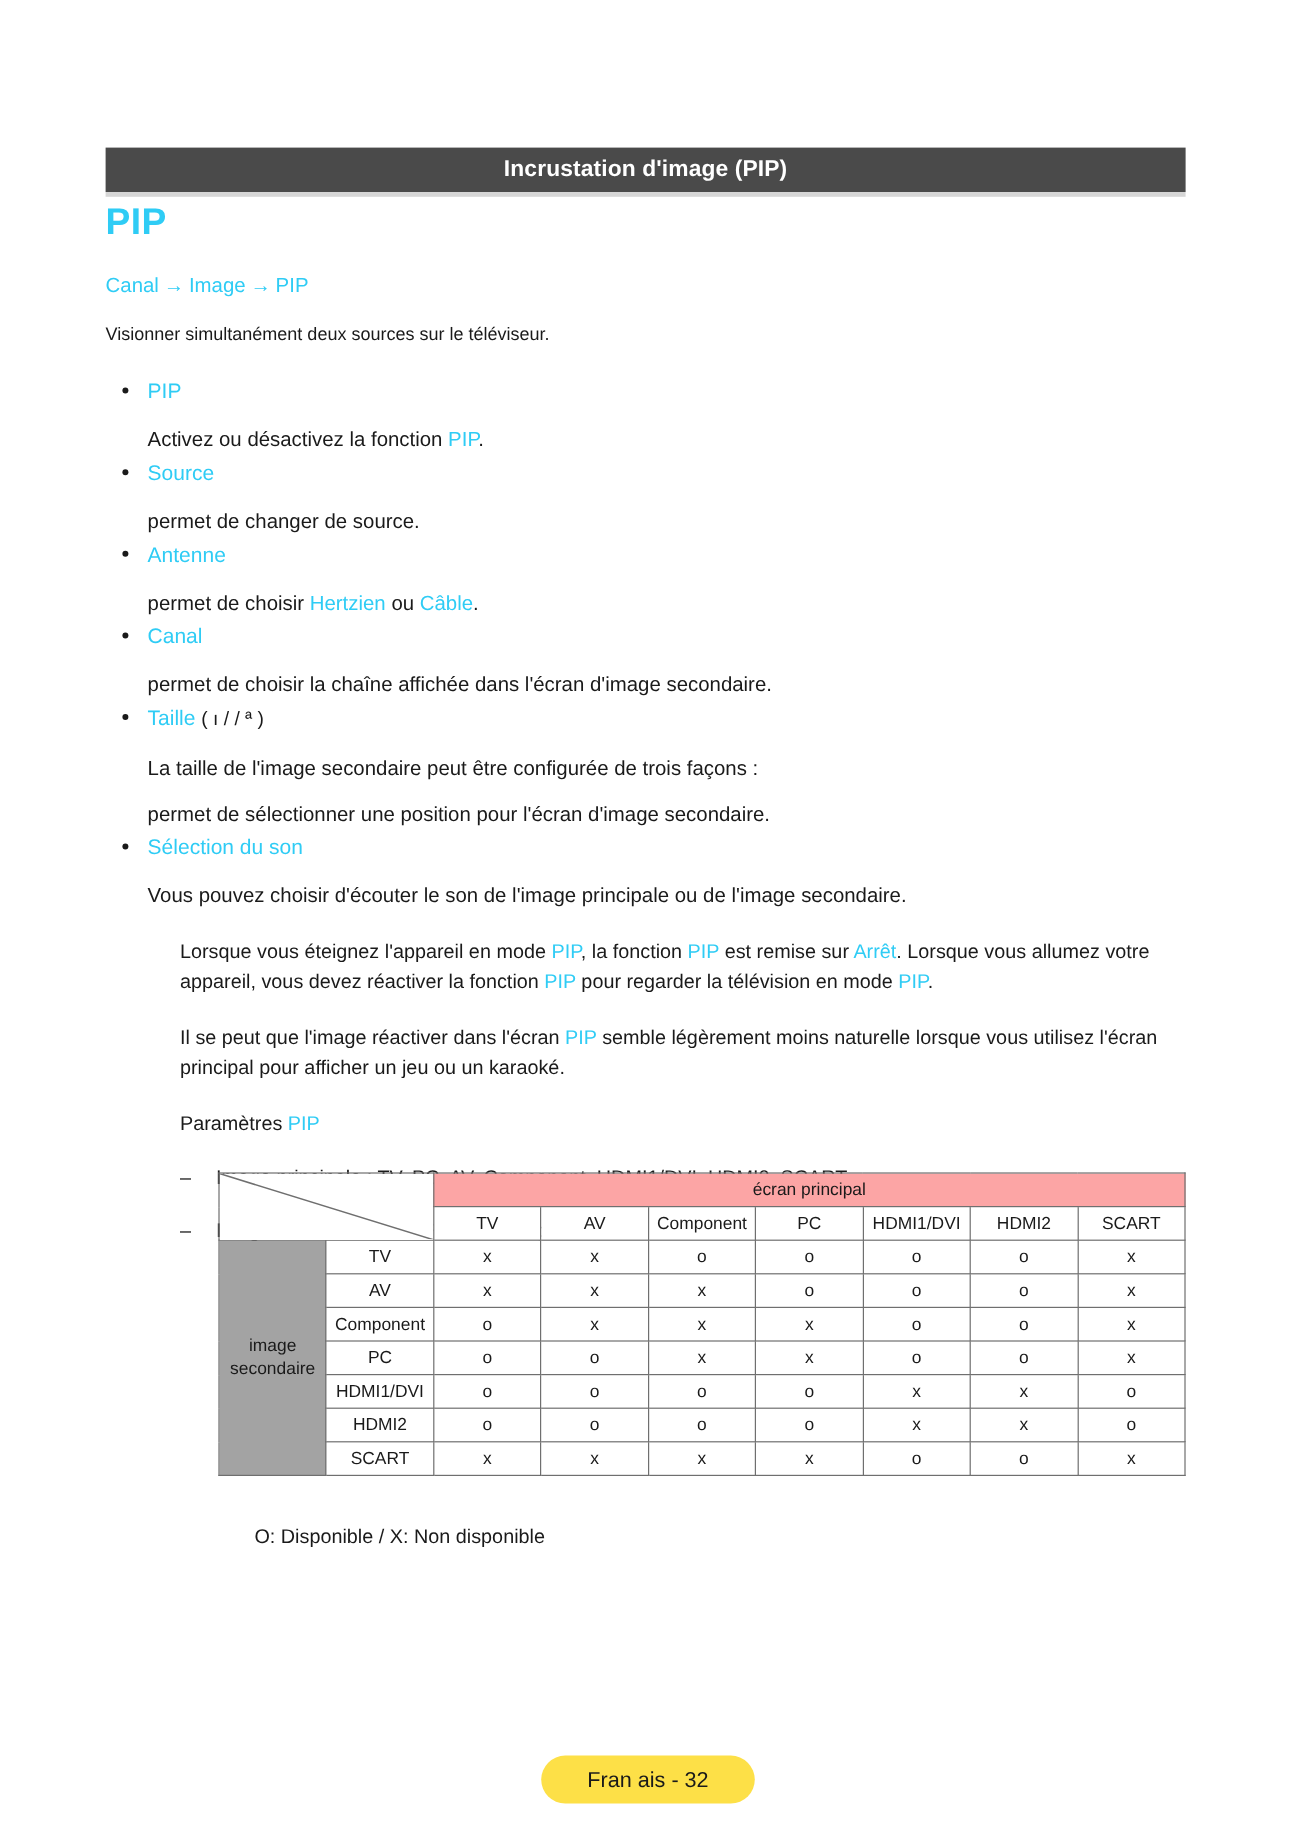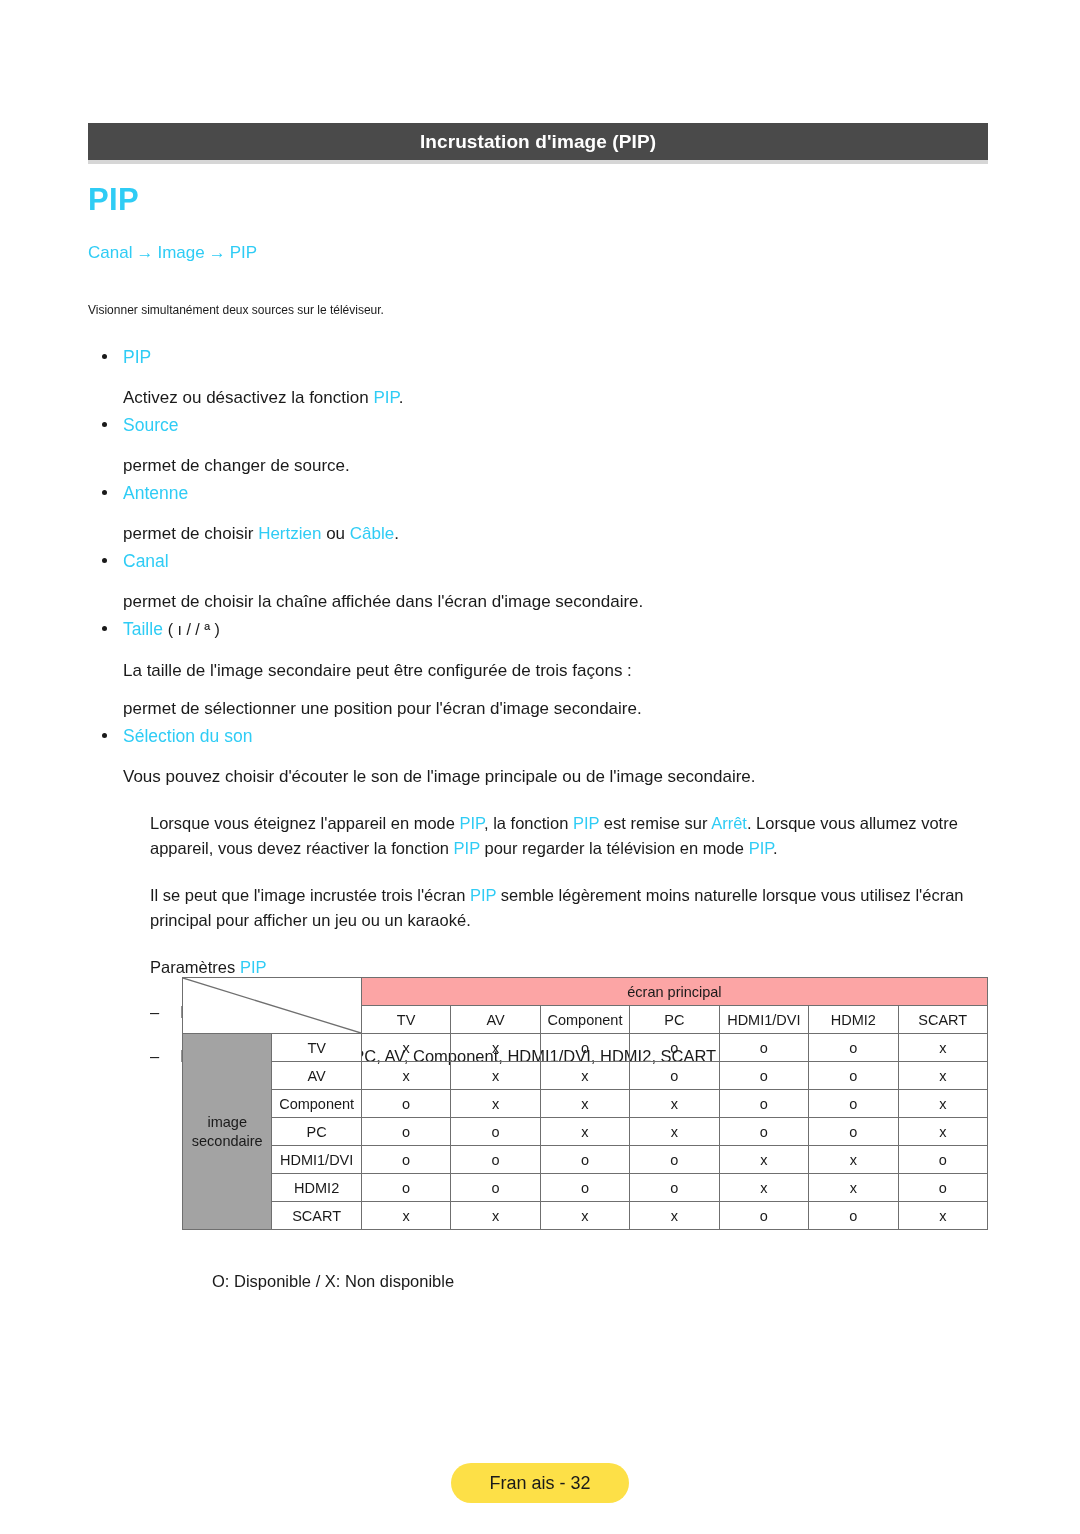--- a/index.html
+++ b/index.html
@@ -42,21 +42,21 @@
   }
   .header-underline {
     height: 4px;
     background: #d6d6d6;
   }
 
   
   .content {
     position: absolute;
     left: 88px;
-    top: 180px;
+    top: 165px;
     width: 905px;
   }
 
   h1.section-title {
     color: #2fccf5;
     font-size: 31px;
     font-weight: bold;
     margin: 0 0 0 0;
     line-height: 40px;
     letter-spacing: .3px;
@@ -67,22 +67,22 @@
     font-size: 17px;
     margin-top: 22px;
     line-height: 22px;
   }
   .breadcrumb .arrow {
     color: #2fccf5;
     padding: 0 4px;
   }
 
   .intro {
-    font-size: 12px;
-    margin-top: 34px;
+    font-size: 15px;
+    margin-top: 18px;
     line-height: 24px;
     color: #1a1a1a;
   }
 
   
   ul.opt-list {
     list-style: none;
     margin: 20px 0 0 0;
     padding: 0;
   }
@@ -299,21 +299,21 @@
           <span class="dot"></span>
           <span>Sélection du son</span>
         </div>
         <div class="opt-desc"><span>Vous pouvez choisir d'écouter le son de l'image principale ou de l'image secondaire.</span></div>
       </li>
 
     </ul>
 
     <div class="note"><span>Lorsque vous éteignez l'appareil en mode </span><span class="kw">PIP</span><span>, la fonction </span><span class="kw">PIP</span><span> est remise sur </span><span class="kw">Arrêt</span><span>. Lorsque vous allumez votre appareil, vous devez réactiver la fonction </span><span class="kw">PIP</span><span> pour regarder la télévision en mode </span><span class="kw">PIP</span><span>.</span></div>
 
-    <div class="note"><span>Il se peut que l'image incrustée trois l'écran </span><span class="kw">PIP</span><span> semble légèrement moins naturelle lorsque vous utilisez l'écran principal pour afficher un jeu ou un karaoké.</span></div>
+    <div class="note"><span>Il se peut que l'image réactiver dans l'écran </span><span class="kw">PIP</span><span> semble légèrement moins naturelle lorsque vous utilisez l'écran principal pour afficher un jeu ou un karaoké.</span></div>
 
     <div class="para-plain"><span>Paramètres </span><span class="kw">PIP</span></div>
 
     <div class="dashitem">
       <span class="dash">–</span>
       <span>Image principale : TV, PC, AV, Component, HDMI1/DVI, HDMI2, SCART</span>
     </div>
 
     <div class="dashitem">
       <span class="dash">–</span>

